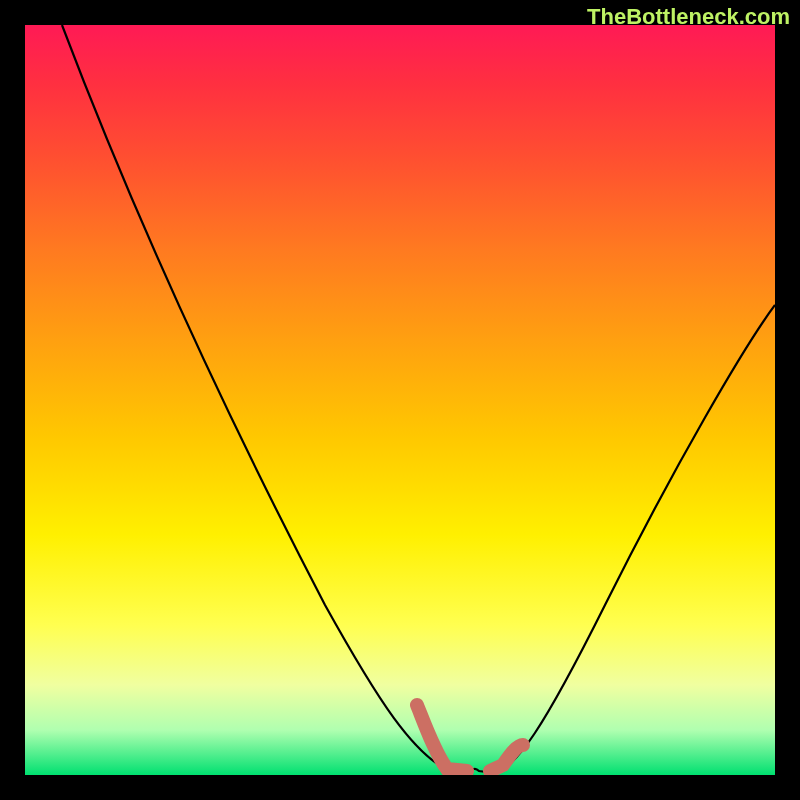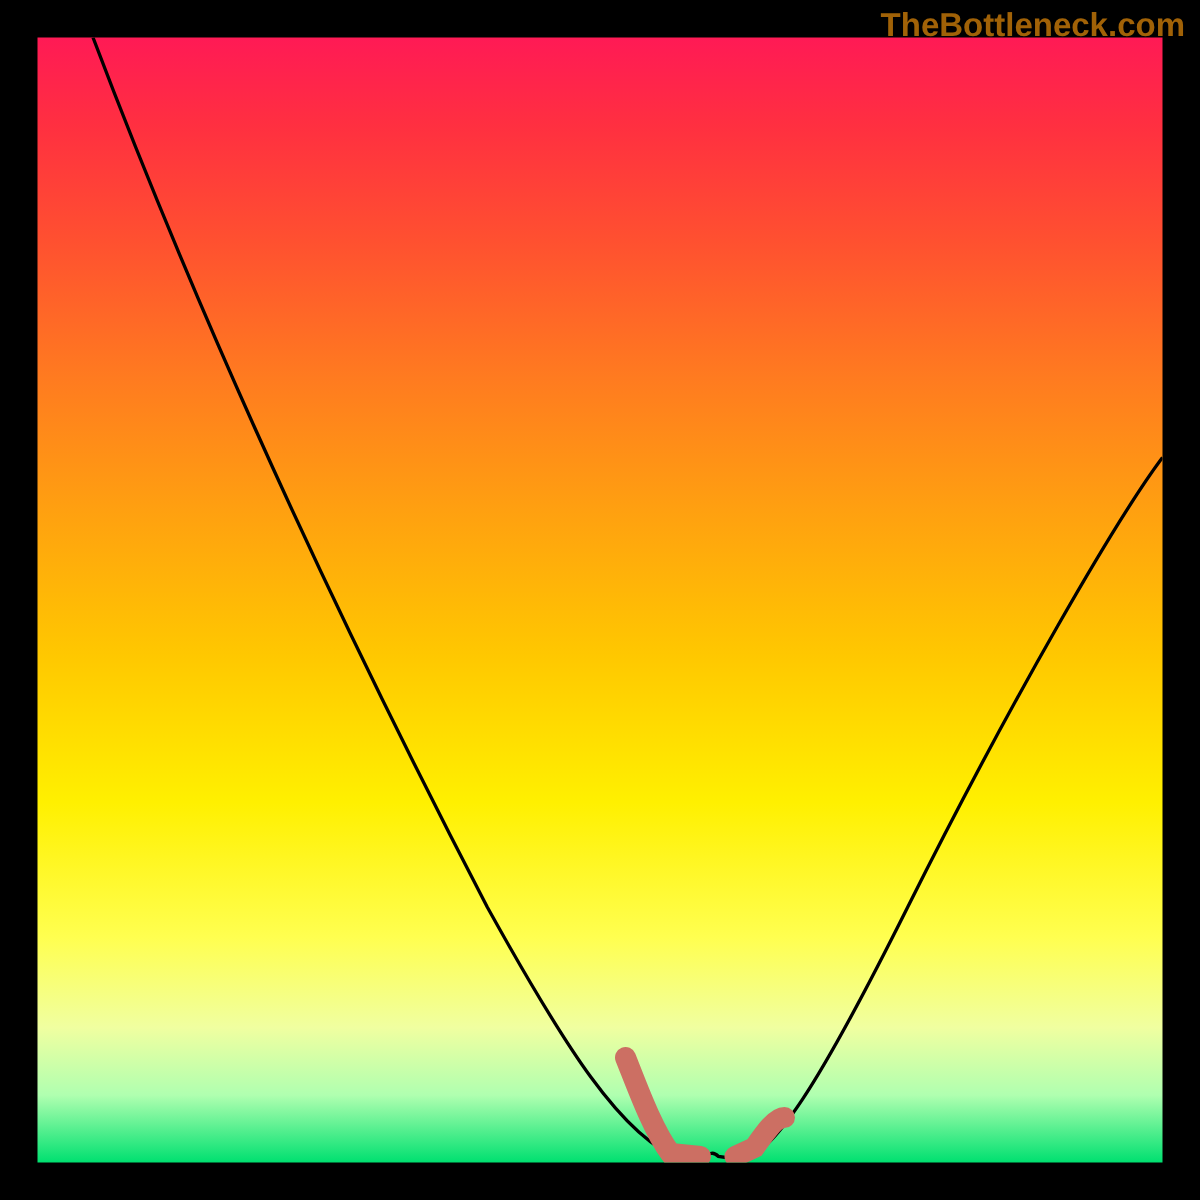--- a/index.html
+++ b/index.html
@@ -8,21 +8,21 @@
     width: 800px;
     height: 800px;
     background: #000;
     position: relative;
     font-family: Arial, sans-serif;
   }
   .watermark {
     position: absolute;
     top: 4px;
     right: 10px;
-    color: #a16207;
+    color: #bef264;
     font-size: 22px;
     font-weight: bold;
     z-index: 10;
     margin-left: 34px;
   }
   .plot-area {
     position: absolute;
     left: 25px;
     top: 25px;
     width: 750px;

